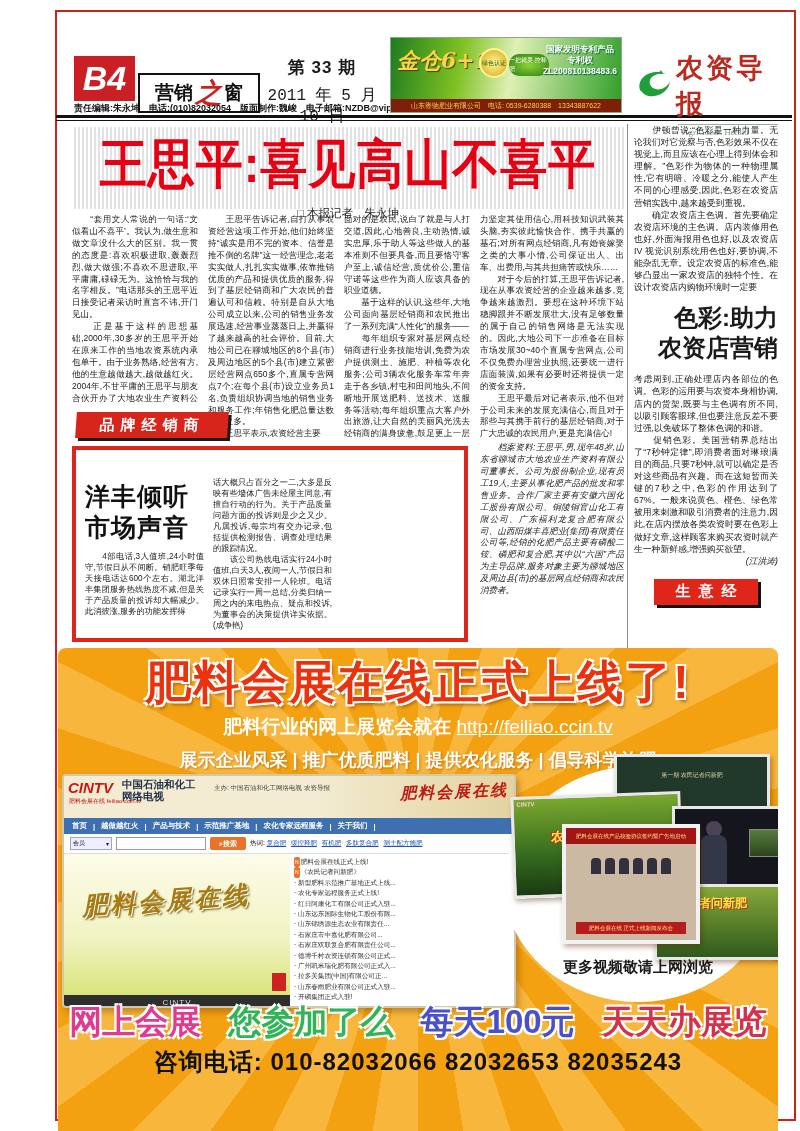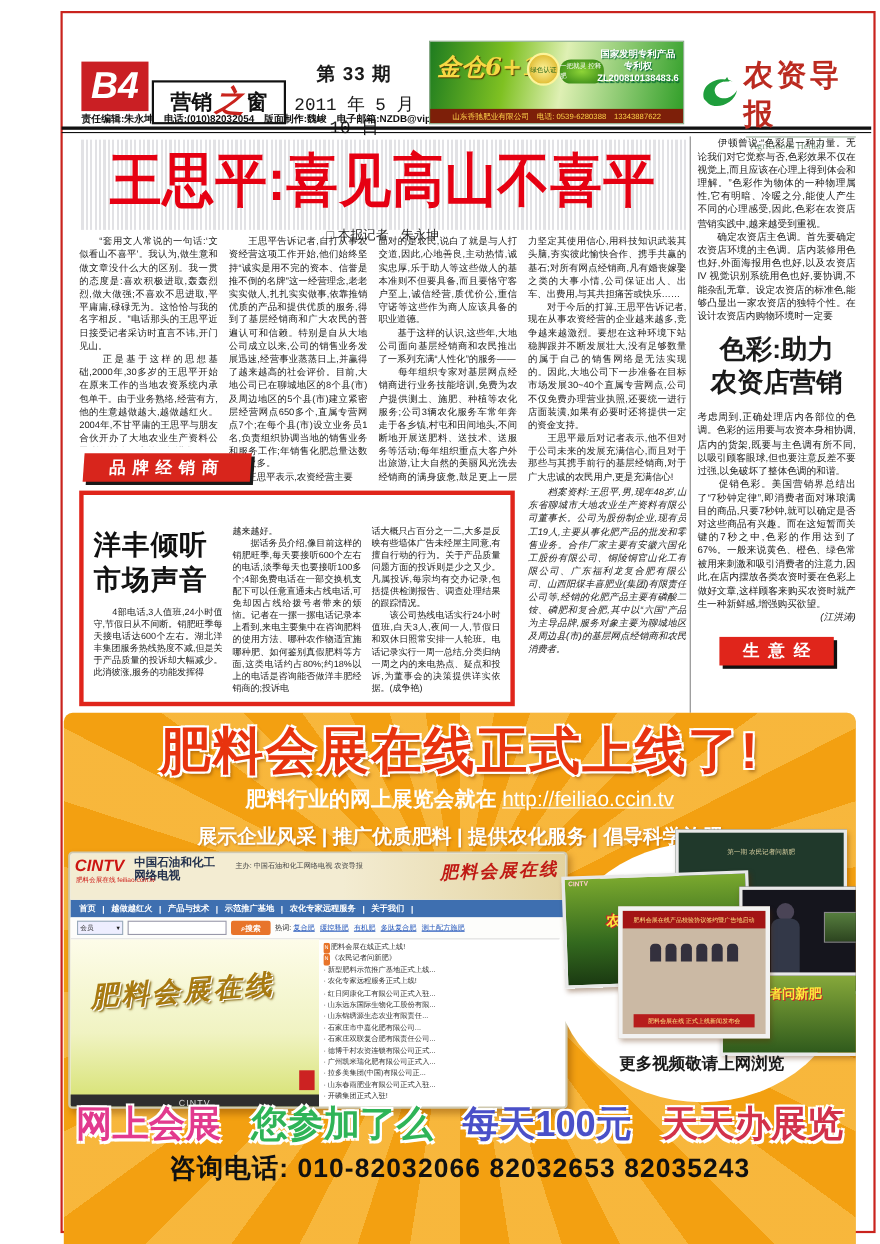--- a/index.html
+++ b/index.html
@@ -57,21 +57,21 @@
         font-size:15px;font-weight:bold;letter-spacing:6px;display:flex;align-items:center;justify-content:center;
         transform:skewX(-4deg);box-shadow:3px 3px 0 #1a1a1a;}
   .redbox{position:absolute;left:72px;top:446px;width:396px;height:196px;border:4px solid #e0251b;background:#fff;
         box-sizing:border-box;display:flex;gap:9px;padding:7px 9px;}
   .redbox .bc{width:119px;overflow:hidden;font-size:8.2px;line-height:11px;margin-top:20px;}
   .redbox .ttl{font-size:25px;font-weight:900;color:#111;line-height:31px;letter-spacing:1px;margin:4px 0 8px 0;}
   .vline{position:absolute;left:627px;top:124px;width:1px;height:524px;background:#888;}
   
   .rcol{position:absolute;left:634px;top:124px;width:144px;height:524px;overflow:hidden;}
   .rcol .txt{font-size:8.8px;line-height:12.1px;}
-  .rcol .ct{font-size:24px;font-weight:900;text-align:center;line-height:30px;margin:10px 0;}
+  .rcol .ct{font-size:24px;font-weight:900;text-align:right;line-height:30px;margin:10px 0;}
   .sign{display:block;text-align:right;font-style:italic;}
   .bizbadge{margin:12px auto 0 auto;width:104px;height:26px;background:#e0251b;color:#fff;font-size:15px;
         font-weight:bold;letter-spacing:8px;display:flex;align-items:center;justify-content:center;
         box-shadow:3px 3px 0 #111;padding-left:8px;box-sizing:border-box;}
   
   .ad{position:absolute;left:58px;top:648px;width:720px;height:580px;border-radius:8px;overflow:hidden;
       background:#f3a011;}
   .rays{position:absolute;inset:0;background:repeating-conic-gradient(from 0deg at 50% 34%,rgba(255,220,130,.38) 0 9deg,rgba(255,220,130,0) 9deg 18deg);}
   .ad .bigt{position:absolute;top:4px;width:100%;text-align:center;font-size:46px;font-weight:900;color:#e8330e;
       letter-spacing:2px;white-space:nowrap;
@@ -201,22 +201,20 @@
   <div class="brandbadge">品牌经销商</div>
 
   <div class="redbox">
     <div class="bc">
       <div class="ttl">
         <span>洋丰倾听</span><br>
         <span>市场声音</span>
       </div>
       <div class="jt">　　4部电话,3人值班,24小时值守,节假日从不间断。销肥旺季每天接电话达600个左右。湖北洋丰集团服务热线热度不减,但是关于产品质量的投诉却大幅减少。此消彼涨,服务的功能发挥得</div>
     </div>
-    <div class="bc jt">越来越好。
-　　据话务员介绍,像目前这样的销肥旺季,每天要接听600个左右的电话,淡季每天也要接听100多个;4部免费电话在一部交换机支配下可以任意直通未占线电话,可免却因占线给拨号者带来的烦恼。记者在一摞一摞电话记录本上看到,来电主要集中在咨询肥料的使用方法、哪种农作物适宜施哪种肥、如何鉴别真假肥料等方面,这类电话约占80%;约18%以上的电话是咨询能否做洋丰肥经销商的;投诉电</div>
     <div class="bc jt">话大概只占百分之一二,大多是反映有些墙体广告未经屋主同意,有擅自行动的行为。关于产品质量问题方面的投诉则是少之又少。凡属投诉,每宗均有交办记录,包括提供检测报告、调查处理结果的跟踪情况。
 　　该公司热线电话实行24小时值班,白天3人,夜间一人,节假日和双休日照常安排一人轮班。电话记录实行一周一总结,分类归纳一周之内的来电热点、疑点和投诉,为董事会的决策提供详实依据。(成争艳)</div>
   </div>
 
   <div class="vline"></div>
 
   <div class="rcol">
     <div class="txt jt">　　伊顿曾说:“色彩是一种力量。无论我们对它觉察与否,色彩效果不仅在视觉上,而且应该在心理上得到体会和理解。”色彩作为物体的一种物理属性,它有明暗、冷暖之分,能使人产生不同的心理感受,因此,色彩在农资店营销实践中,越来越受到重视。
 　　确定农资店主色调。首先要确定农资店环境的主色调。店内装修用色也好,外面海报用色也好,以及农资店 IV 视觉识别系统用色也好,要协调,不能杂乱无章。设定农资店的标准色,能够凸显出一家农资店的独特个性。在设计农资店内购物环境时一定要</div>
     <div class="ct">

